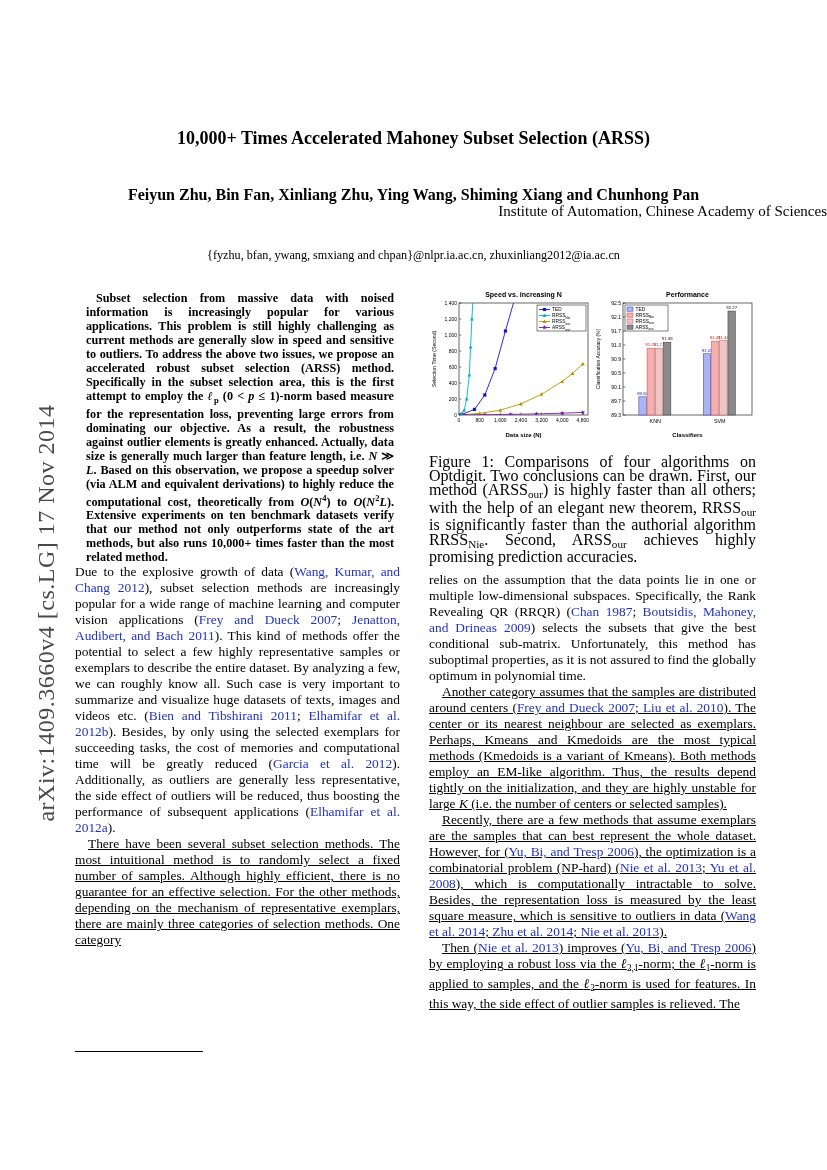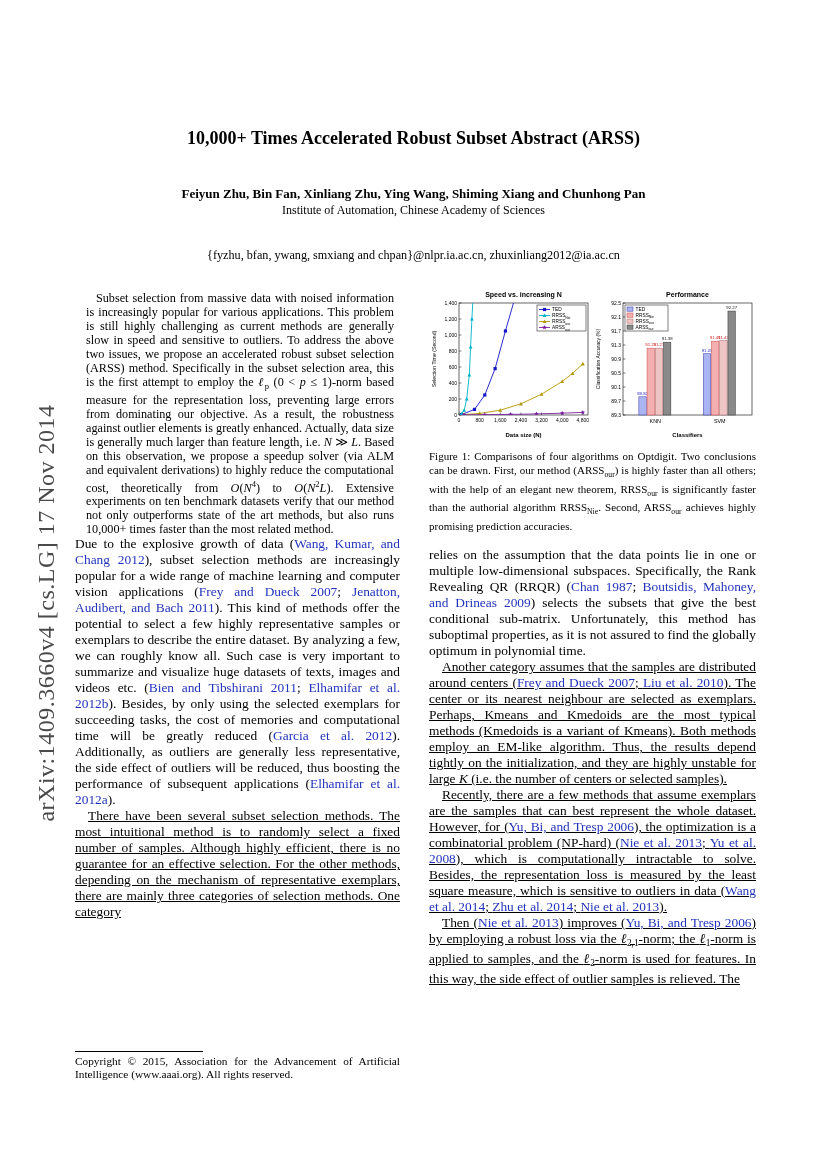--- a/index.html
+++ b/index.html
@@ -2,64 +2,63 @@
 <html style="--link-color: #2233bb; --wm-color: #4a4a4a;"><head>
 <meta charset="utf-8">
 <style>
   html,body{margin:0;padding:0;background:#ffffff;}
   .page{position:relative;width:827px;height:1170px;background:#fff;overflow:hidden;
         font-family:"Liberation Serif","DejaVu Serif",serif;color:#000;}
   .watermark{position:absolute;left:-202px;top:598px;width:500px;height:30px;text-align:center;
              transform:rotate(-90deg);font-size:24px;letter-spacing:0.5px;white-space:nowrap;
              color:var(--wm-color,#4a4a4a);}
   .title{position:absolute;top:128px;left:40px;right:40px;text-align:center;font-weight:bold;font-size:18px;}
-  .authors{position:absolute;top:186px;left:0;right:0;text-align:center;font-weight:bold;font-size:13px;}
-  .affil{position:absolute;top:203px;left:0;right:0;text-align:center;font-size:12px;}
+  .authors{position:absolute;top:186px;left:0;right:0;text-align:center;font-weight:bold;font-size:16px;}
+  .affil{position:absolute;top:203px;left:0;right:0;text-align:right;font-size:15px;}
   .emails{position:absolute;top:218px;left:0;right:0;text-align:center;font-size:12.2px;margin-top:30px;}
   .col-left{position:absolute;left:75px;top:291px;width:325px;}
   .col-right{position:absolute;left:429px;top:288px;width:327px;}
   .h-abstract{text-align:center;font-weight:bold;font-size:13px;margin:0 0 7px 0;}
-  .abstract{font-size:12.2px;line-height:14px;text-align:justify;padding:0 6px 0 11px;text-indent:10px;}
+  .abstract{font-size:12.2px;line-height:14px;text-align:justify;padding:0 6px 0 11px;text-indent:10px;font-weight:bold;}
   .h-section{text-align:center;font-weight:bold;font-size:14.5px;margin:11px 0 6px 0;}
   .para{font-size:13.4px;line-height:16px;text-align:justify;margin:0;}
   .para.indent{text-indent:13px;text-decoration:underline;}
   .footnote-wrap{position:absolute;left:75px;top:1051px;width:325px;}
   .fn-rule{width:128px;border-top:1px solid #000;margin-bottom:3px;}
   .footnote{font-size:11.3px;line-height:13px;text-align:justify;}
   .figure{display:flex;gap:1px;}
   .chart{width:163px;height:152px;}
-  .caption{font-size:11px;line-height:14.1px;text-align:justify;margin-top:9px;}
-  .body-start{margin-top:14px;}
+  .caption{font-size:16px;line-height:14.1px;text-align:justify;margin-top:15px;}
+  .body-start{margin-top:8px;}
   .cite{color:var(--link-color,#2233bb);}
   .msub{font-size:70%;vertical-align:-18%;}
   .msup{font-size:70%;vertical-align:33%;}
   .mit{font-style:italic;}
   svg text{font-family:"Liberation Sans","DejaVu Sans",sans-serif;}
 </style>
 </head>
 <body>
 
 <div class="page">
 
   <div class="watermark">arXiv:1409.3660v4  [cs.LG]  17 Nov 2014</div>
 
-  <div class="title">10,000+ Times Accelerated Robust Subset Abstract (ARSS)</div>
+  <div class="title">10,000+ Times Accelerated Mahoney Subset Selection (ARSS)</div>
   <div class="authors">Feiyun Zhu, Bin Fan, Xinliang Zhu, Ying Wang, Shiming Xiang and Chunhong Pan</div>
   <div class="affil">Institute of Automation, Chinese Academy of Sciences</div>
   <div class="emails">{fyzhu, bfan, ywang, smxiang and chpan}@nlpr.ia.ac.cn, zhuxinliang2012@ia.ac.cn</div>
 
   <div class="col-left">
     <div class="abstract"><span>Subset selection from massive data with noised information is increasingly popular for various applications. This problem is still highly challenging as current methods are generally slow in speed and sensitive to outliers. To address the above two issues, we propose an accelerated robust subset selection (ARSS) method. Specifically in the subset selection area, this is the first attempt to employ the </span><span class="mit">ℓ</span><span class="msub">p</span><span> (0 &lt; </span><span class="mit">p</span><span> ≤ 1)-norm based measure for the representation loss, preventing large errors from dominating our objective. As a result, the robustness against outlier elements is greatly enhanced. Actually, data size is generally much larger than feature length, i.e. </span><span class="mit">N</span><span> ≫ </span><span class="mit">L</span><span>. Based on this observation, we propose a speedup solver (via ALM and equivalent derivations) to highly reduce the computational cost, theoretically from </span><span class="mit">O</span><span>(</span><span class="mit">N</span><span class="msup">4</span><span>) to </span><span class="mit">O</span><span>(</span><span class="mit">N</span><span class="msup">2</span><span class="mit">L</span><span>). Extensive experiments on ten benchmark datasets verify that our method not only outperforms state of the art methods, but also runs 10,000+ times faster than the most related method.</span></div>
     <div class="para"><span>Due to the explosive growth of data (</span><span class="cite">Wang, Kumar, and Chang 2012</span><span>), subset selection methods are increasingly popular for a wide range of machine learning and computer vision applications (</span><span class="cite">Frey and Dueck 2007</span><span>; </span><span class="cite">Jenatton, Audibert, and Bach 2011</span><span>). This kind of methods offer the potential to select a few highly representative samples or exemplars to describe the entire dataset. By analyzing a few, we can roughly know all. Such case is very important to summarize and visualize huge datasets of texts, images and videos etc. (</span><span class="cite">Bien and Tibshirani 2011</span><span>; </span><span class="cite">Elhamifar et al. 2012b</span><span>). Besides, by only using the selected exemplars for succeeding tasks, the cost of memories and computational time will be greatly reduced (</span><span class="cite">Garcia et al. 2012</span><span>). Additionally, as outliers are generally less representative, the side effect of outliers will be reduced, thus boosting the performance of subsequent applications (</span><span class="cite">Elhamifar et al. 2012a</span><span>).</span></div>
     <div class="para indent"><span>There have been several subset selection methods. The most intuitional method is to randomly select a fixed number of samples. Although highly efficient, there is no guarantee for an effective selection. For the other methods, depending on the mechanism of representative exemplars, there are mainly three categories of selection methods. One category</span></div>
   </div>
 
   <div class="footnote-wrap">
     <div class="fn-rule"></div>
-    <div class="footnote">Copyright © 2015, Association for the Advancement of Artificial Intelligence (www.aaai.org). All rights reserved.</div>
   </div>
 
   <div class="col-right">
     <div class="figure">
       <div class="chart" id="chart-speed"><svg width="163" height="152" viewBox="0 0 163 152">
             <rect x="30" y="15" width="129" height="112" fill="#fff" stroke="#000" stroke-width="0.6"></rect>
             <text x="94.5" y="9" font-size="7" text-anchor="middle" fill="#000" font-weight="bold">Speed vs. increasing N</text>
             <line x1="30" y1="127" x2="32.5" y2="127" stroke="#000" stroke-width="0.5"></line>
             <text x="28" y="128.8" font-size="5" text-anchor="end" fill="#000">0</text>
             <line x1="30" y1="111" x2="32.5" y2="111" stroke="#000" stroke-width="0.5"></line>

